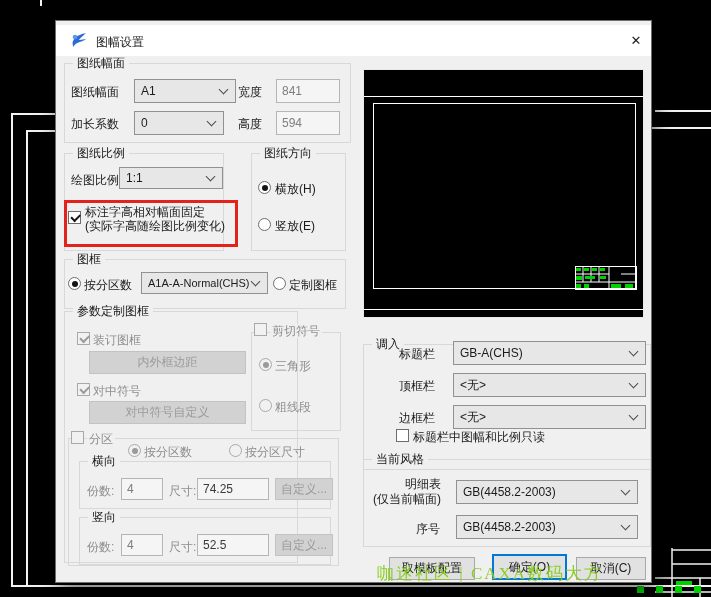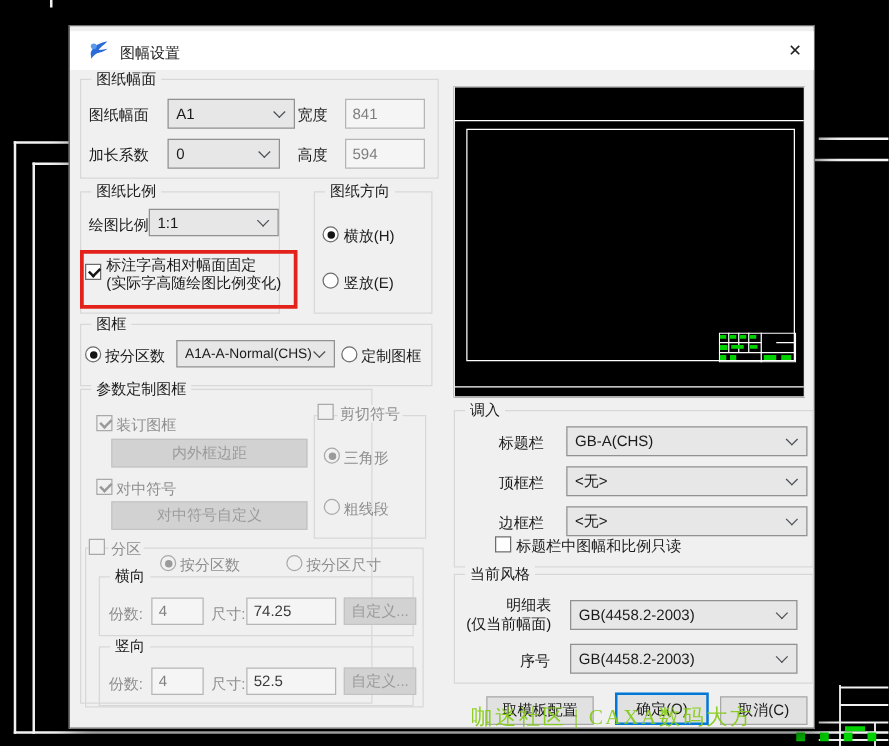--- a/index.html
+++ b/index.html
@@ -229,21 +229,21 @@
             <rect x="10" y="10" width="10" height="3"></rect>
           <rect x="25" y="10" width="6" height="3"></rect>
             <rect x="1" y="18" width="5" height="4"></rect>
           <rect x="9" y="18" width="5" height="4"></rect>
             <rect x="36" y="18" width="10" height="4"></rect>
           <rect x="50" y="18" width="8" height="4"></rect>
         </g>
       </svg>
     </div>
 
-    <div class="group" style="left:307px;top:307px;width:288px;height:126px">
+    <div class="group" style="left:307px;top:323px;width:288px;height:126px">
       <span class="gtitle">调入</span>
     </div>
     <span class="lbl" style="left:343px;top:326px">标题栏</span>
     <div class="combo" style="left:397px;top:320px;width:193px;height:24px">
       <span>GB-A(CHS)</span>
       <span class="chev"></span>
     </div>
     <span class="lbl" style="left:343px;top:358px">顶框栏</span>
     <div class="combo" style="left:397px;top:352px;width:193px;height:24px">
       <span>&lt;无&gt;</span>

